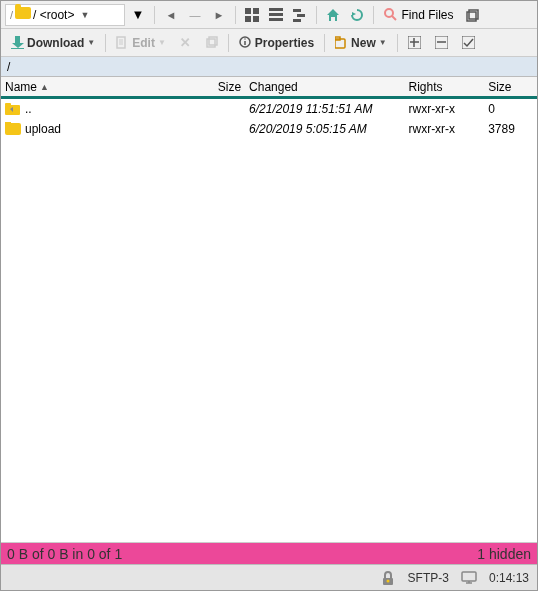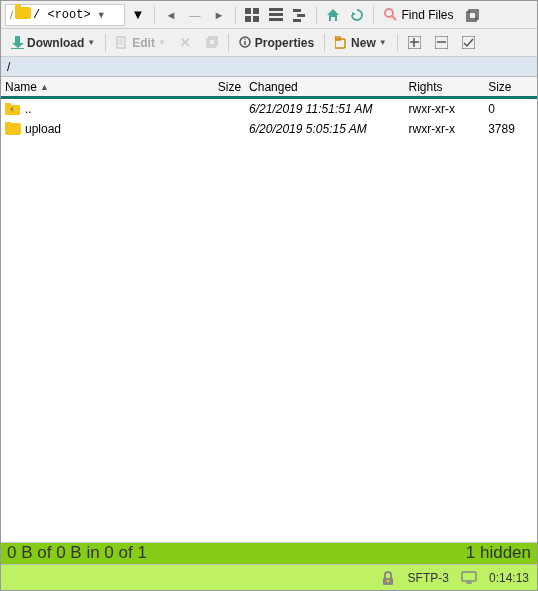--- a/index.html
+++ b/index.html
@@ -146,35 +146,35 @@
     .file-cell-changed { width: 160px; padding: 0 4px; font-size: 12px; font-style: italic; }
     .file-cell-rights { width: 80px; padding: 0 4px; font-size: 12px; }
     .file-cell-owner { width: 53px; padding: 0 4px; font-size: 12px; }
 
     
     .sort-up { font-size: 9px; color: #555; }
 
     
     .status-bar {
       height: 22px;
-      background: #84cc16;
+      background: #ec4899;
       border-top: 1px solid #ccc;
       display: flex;
-      align-items: flex-start;
+      align-items: center;
       padding: 0 6px;
-      font-size: 17px;
+      font-size: 14px;
       color: #333;
     }
     .status-left { flex: 1; }
     .status-right { text-align: right; }
 
     
     .bottom-bar {
       height: 26px;
-      background: #bef264;
+      background: #e5e5e5;
       border-top: 1px solid #bbb;
       display: flex;
       align-items: center;
       justify-content: flex-end;
       padding: 0 8px;
       gap: 12px;
       font-size: 12px;
     }
     .bottom-bar-item {
       display: flex;
@@ -210,21 +210,21 @@
 </head>
 <body>
 
 <div class="toolbar1">
 
   <div class="breadcrumb-path">
     <span style="color:#888;font-size:11px;">/ </span>
     <span>
       <span class="icon-folder-small"></span>
     </span>
-    <span style="font-size:12px;font-family:Liberation Mono, monospace;">/ &lt;root&gt;</span>
+    <span style="font-size:12px;">/ &lt;root&gt;</span>
     <span style="margin-left:4px;font-size:9px;color:#555;">▼</span>
   </div>
 
   <div class="btn-icon">
     <span style="font-size:13px;">▼</span>
   </div>
 
   <div class="separator"></div>
 
   <div class="btn-icon">

